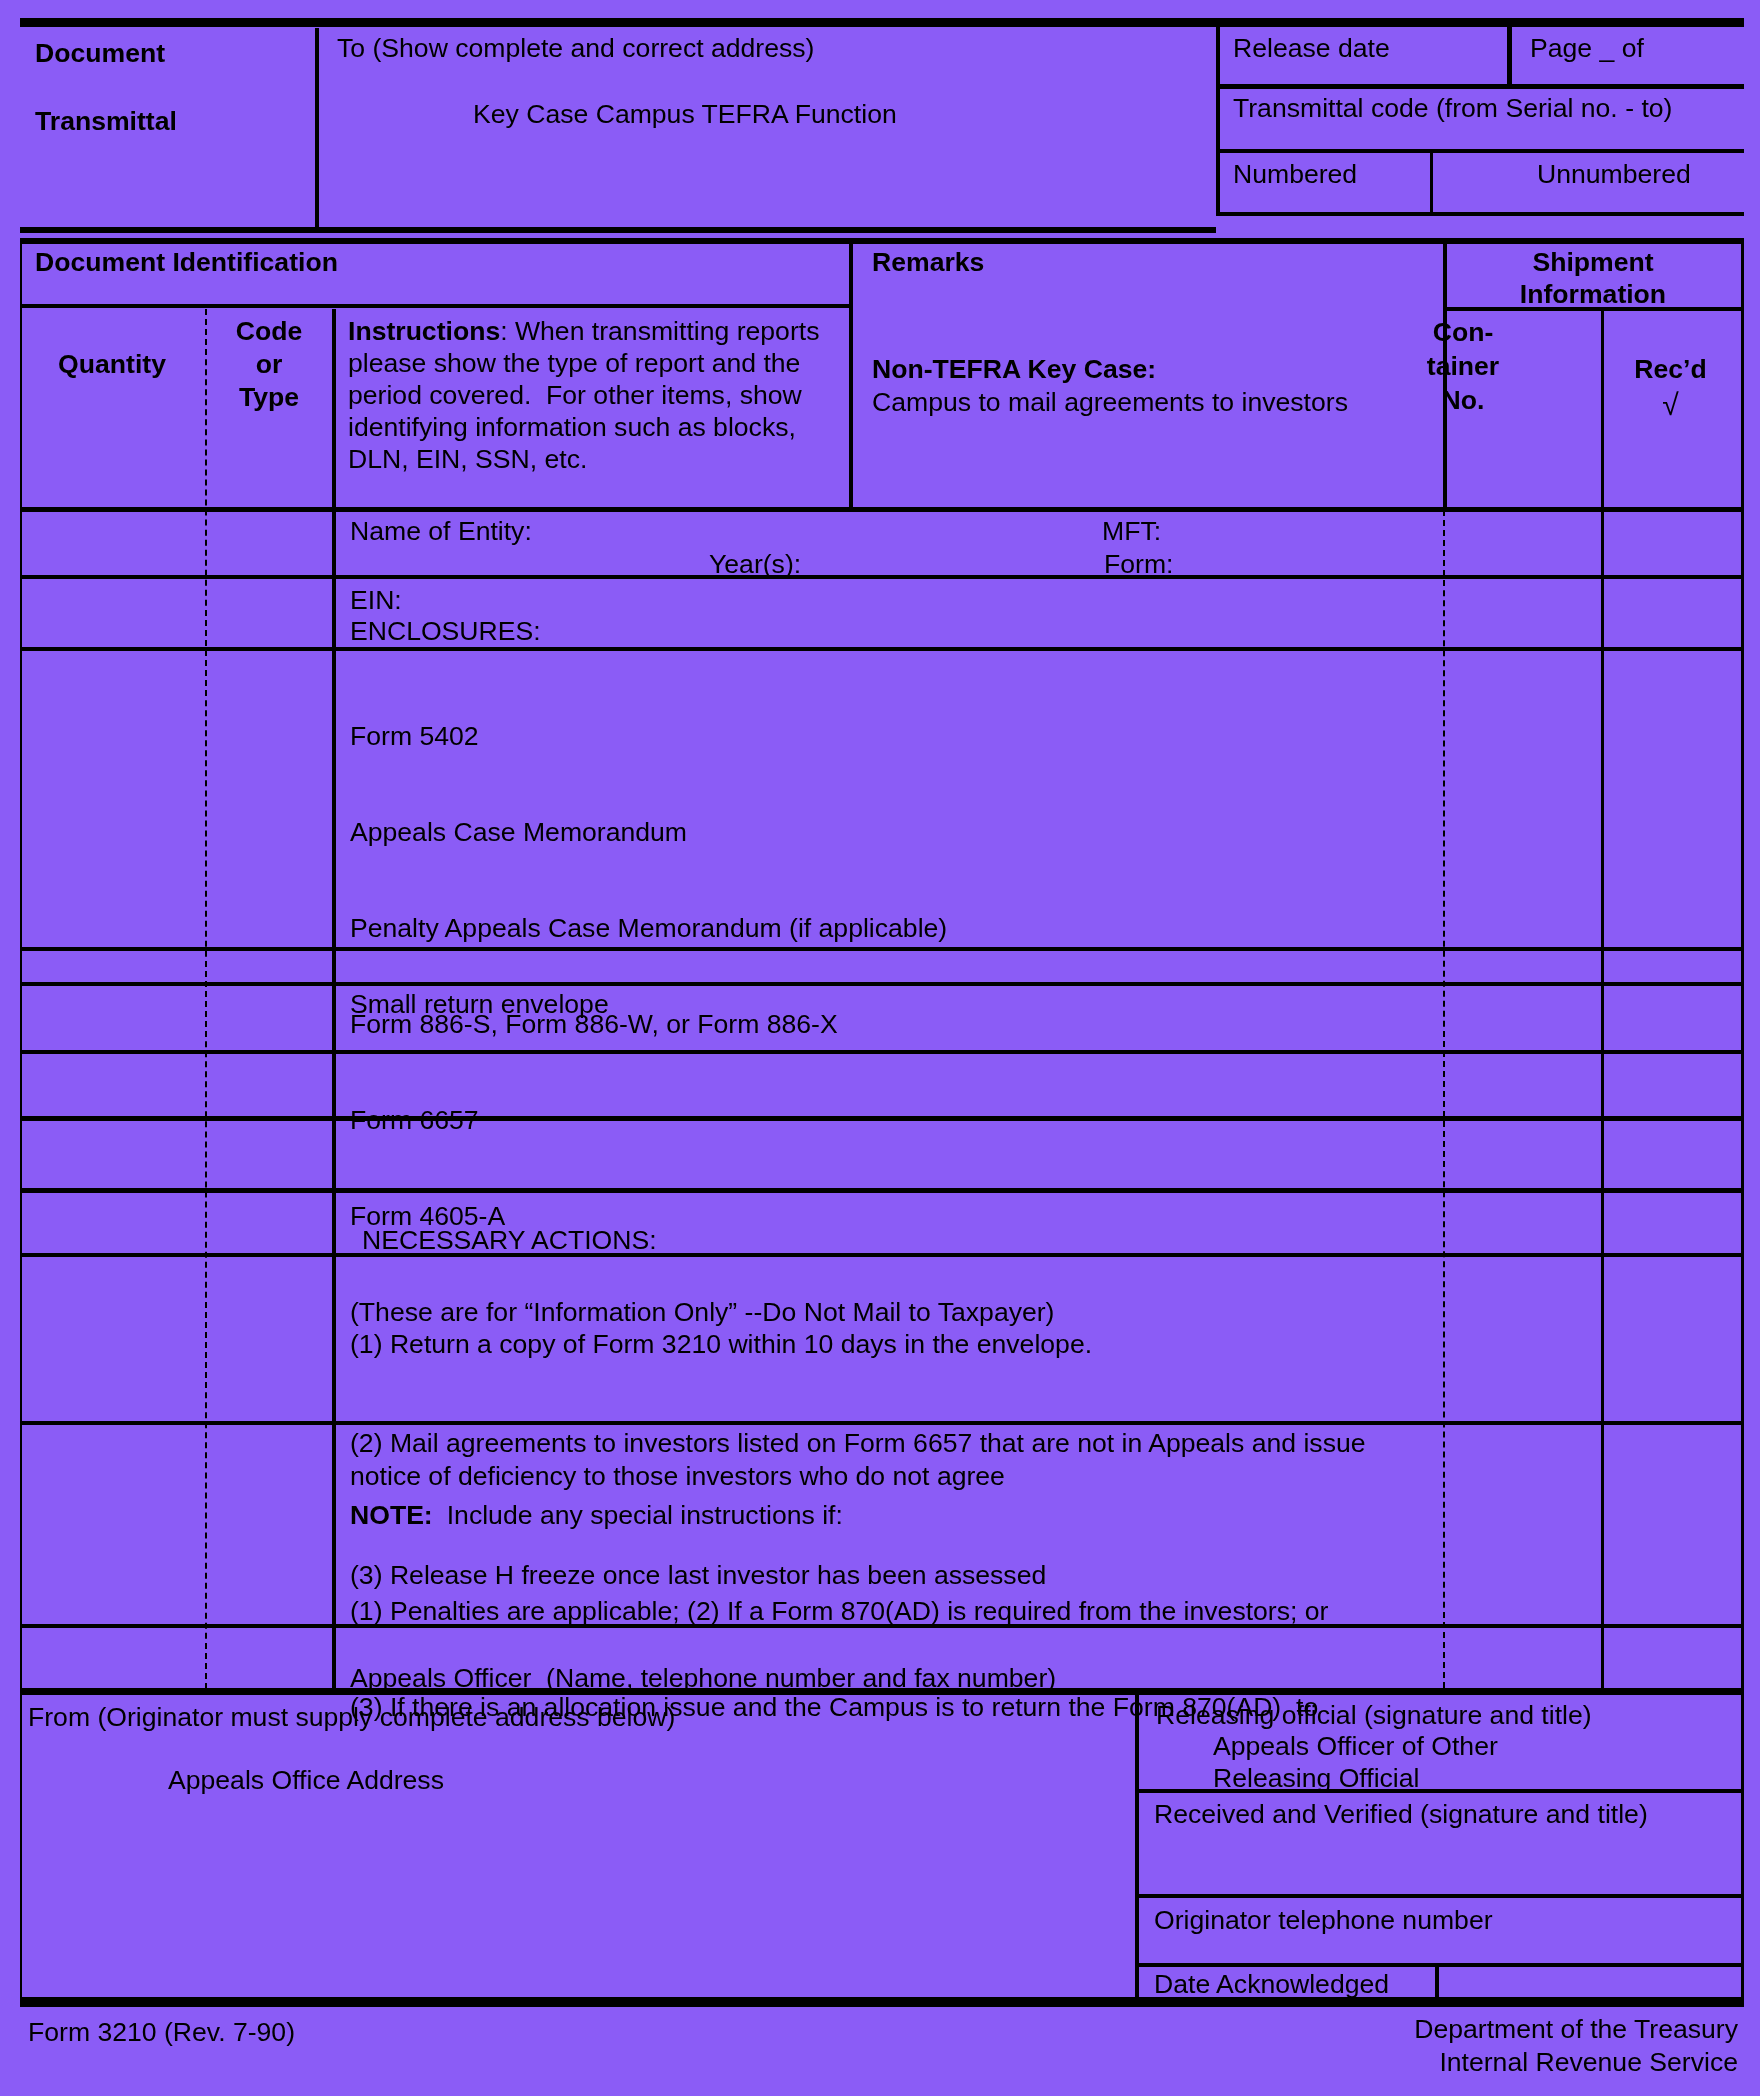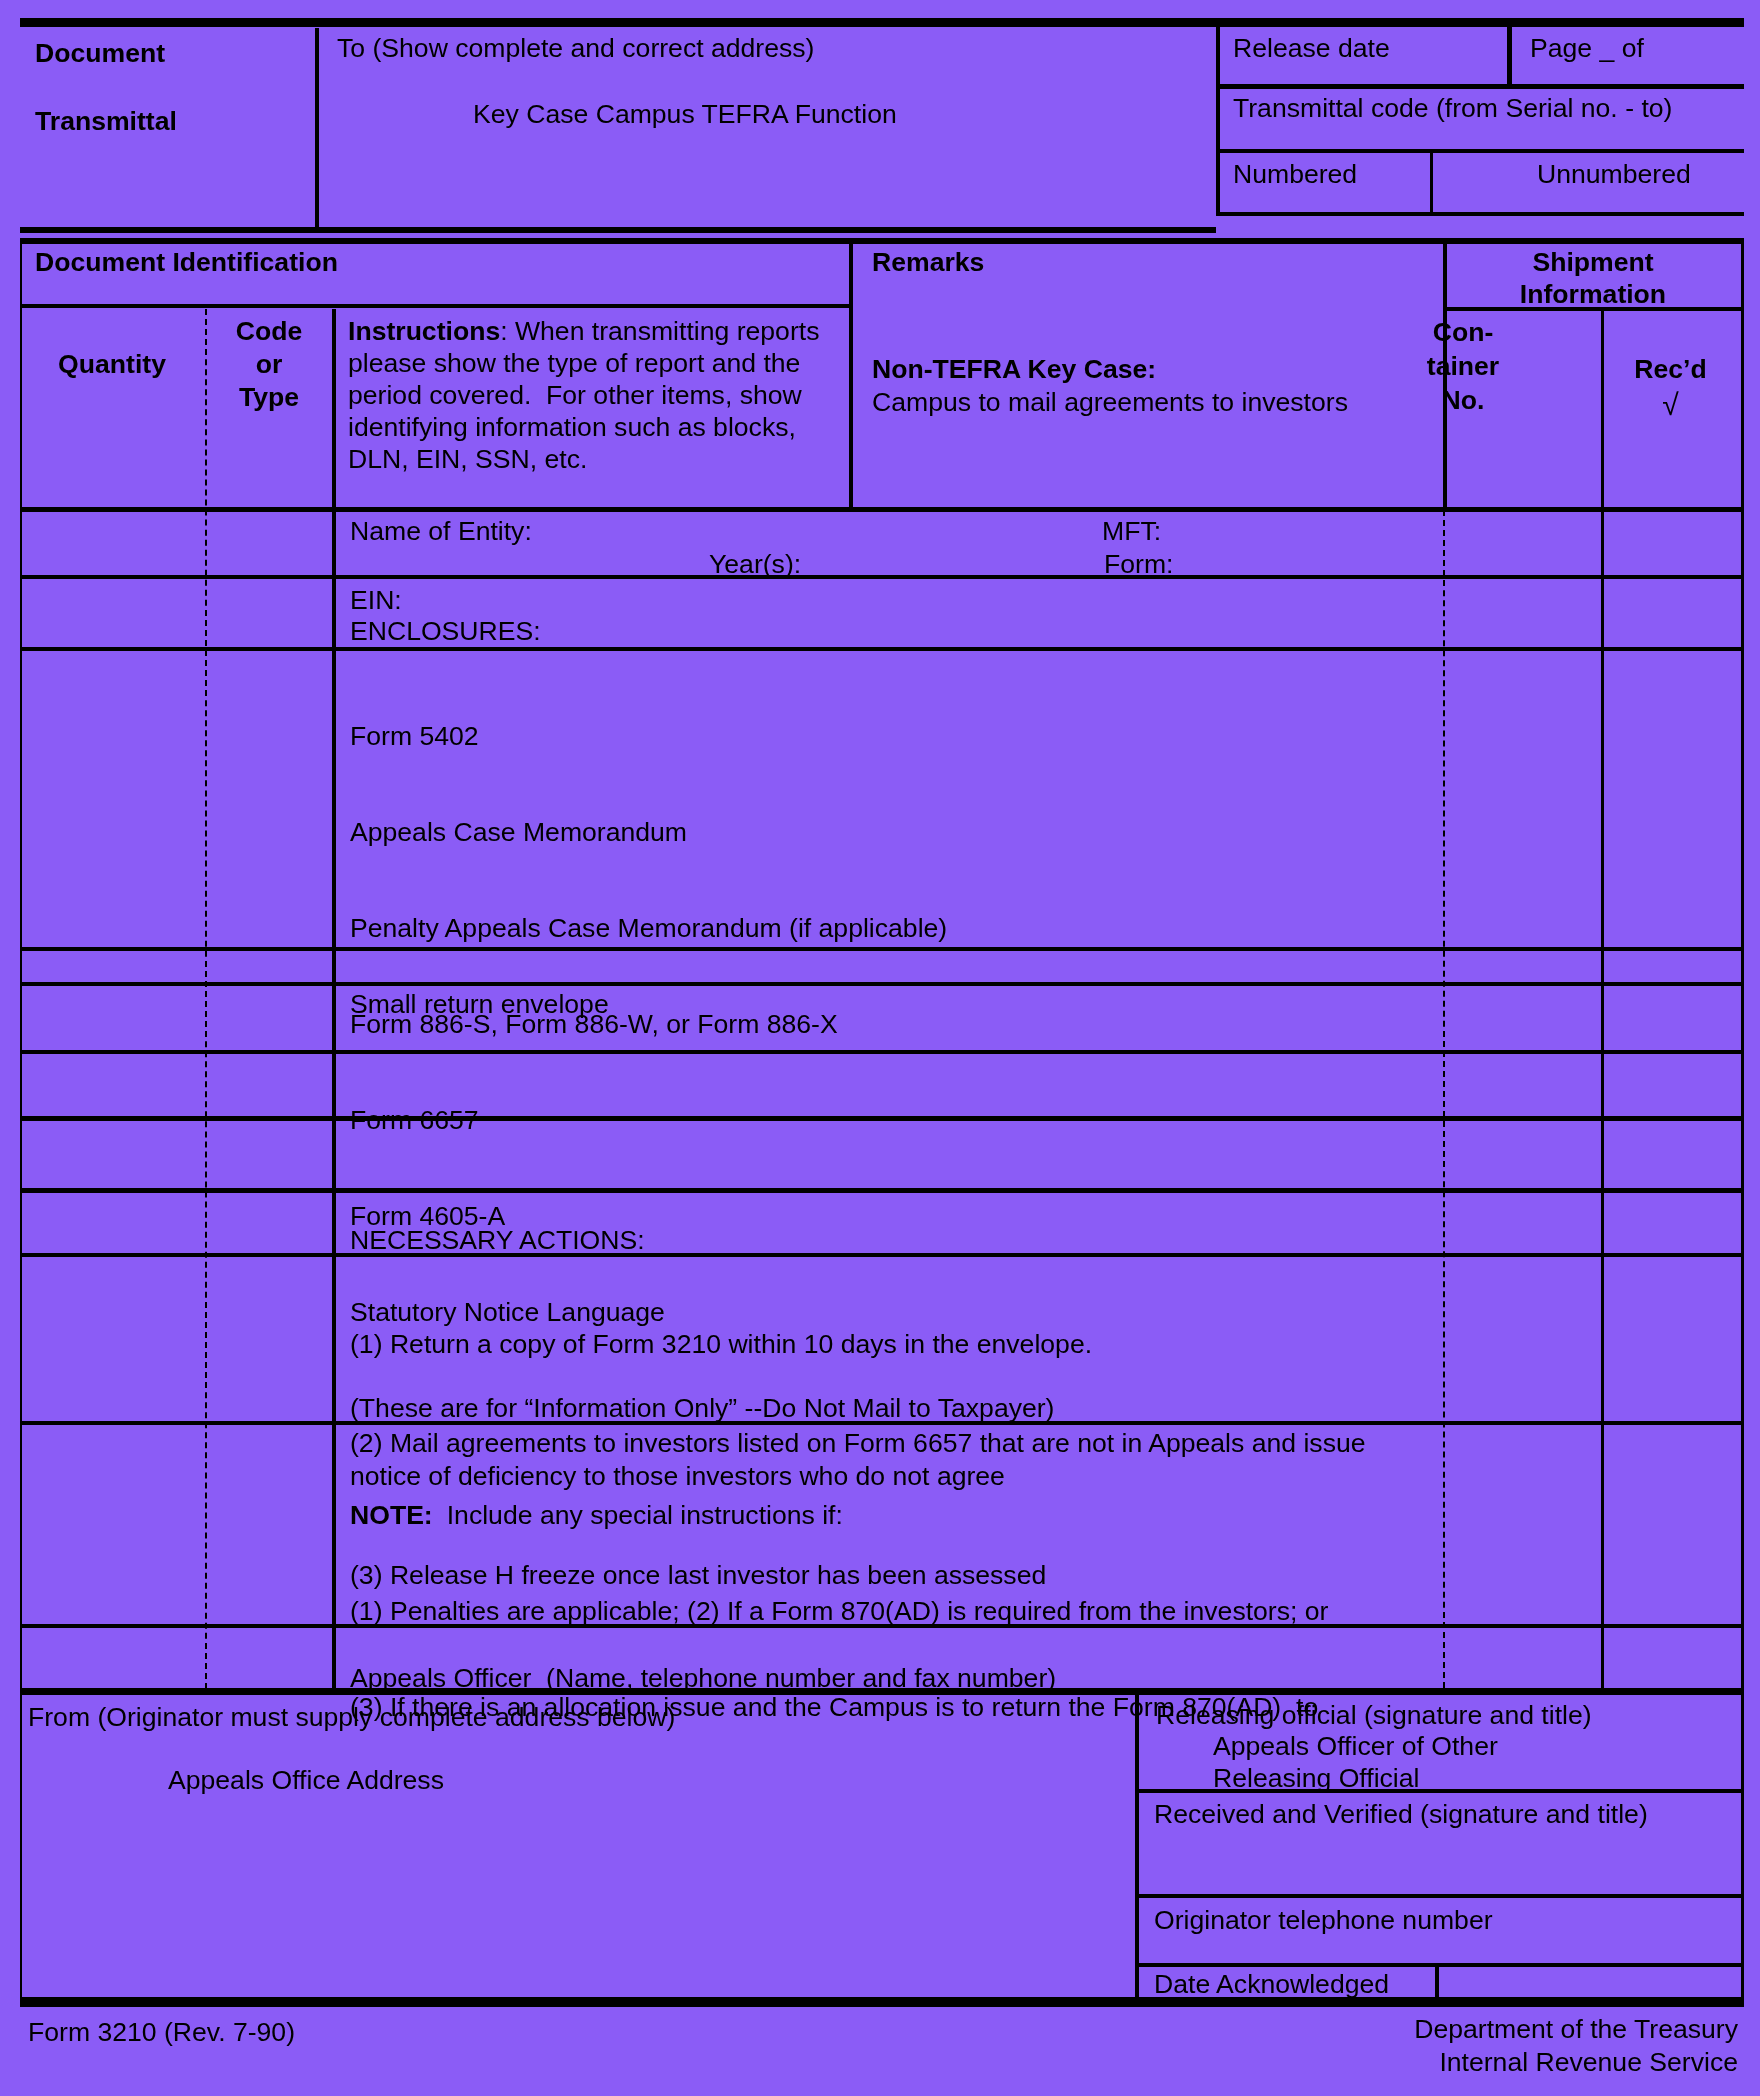--- a/index.html
+++ b/index.html
@@ -95,27 +95,26 @@
 
   <div class="t" style="left:350px;top:615px;">ENCLOSURES:</div>
 
   <div class="t" style="left:350px;top:656px;line-height:32px;">
     <div>Form 5402</div>
     <div>Appeals Case Memorandum</div>
     <div>Penalty Appeals Case Memorandum (if applicable)</div>
     <div>Form 886-S, Form 886-W, or Form 886-X</div>
     <div>Form 6657</div>
     <div>Form 4605-A</div>
-    <div>Statutory Notice Language</div>
     <div>(These are for “Information Only” --Do Not Mail to Taxpayer)</div>
   </div>
 
   <div class="t" style="left:350px;top:988px;">Small return envelope</div>
 
-  <div class="t" style="left:350px;top:1224px;">NECESSARY ACTIONS:</div>
+  <div class="t" style="left:362px;top:1224px;">NECESSARY ACTIONS:</div>
 
   <div class="t wrap" style="left:350px;top:1262px;width:1064px;line-height:33px;">
     <div class="wrap">(1) Return a copy of Form 3210 within 10 days in the envelope.</div>
     <div class="wrap">(2) Mail agreements to investors listed on Form 6657 that are not in Appeals and issue notice of deficiency to those investors who do not agree</div>
     <div class="wrap">(3) Release H freeze once last investor has been assessed</div>
   </div>
 
   <div class="t wrap" style="left:350px;top:1435px;width:1064px;line-height:32px;">
     <div><span class="b">NOTE:</span><span class="note-rest">Include any special instructions if:</span></div>
     <div class="wrap">(1) Penalties are applicable; (2) If a Form 870(AD) is required from the investors; or</div>

